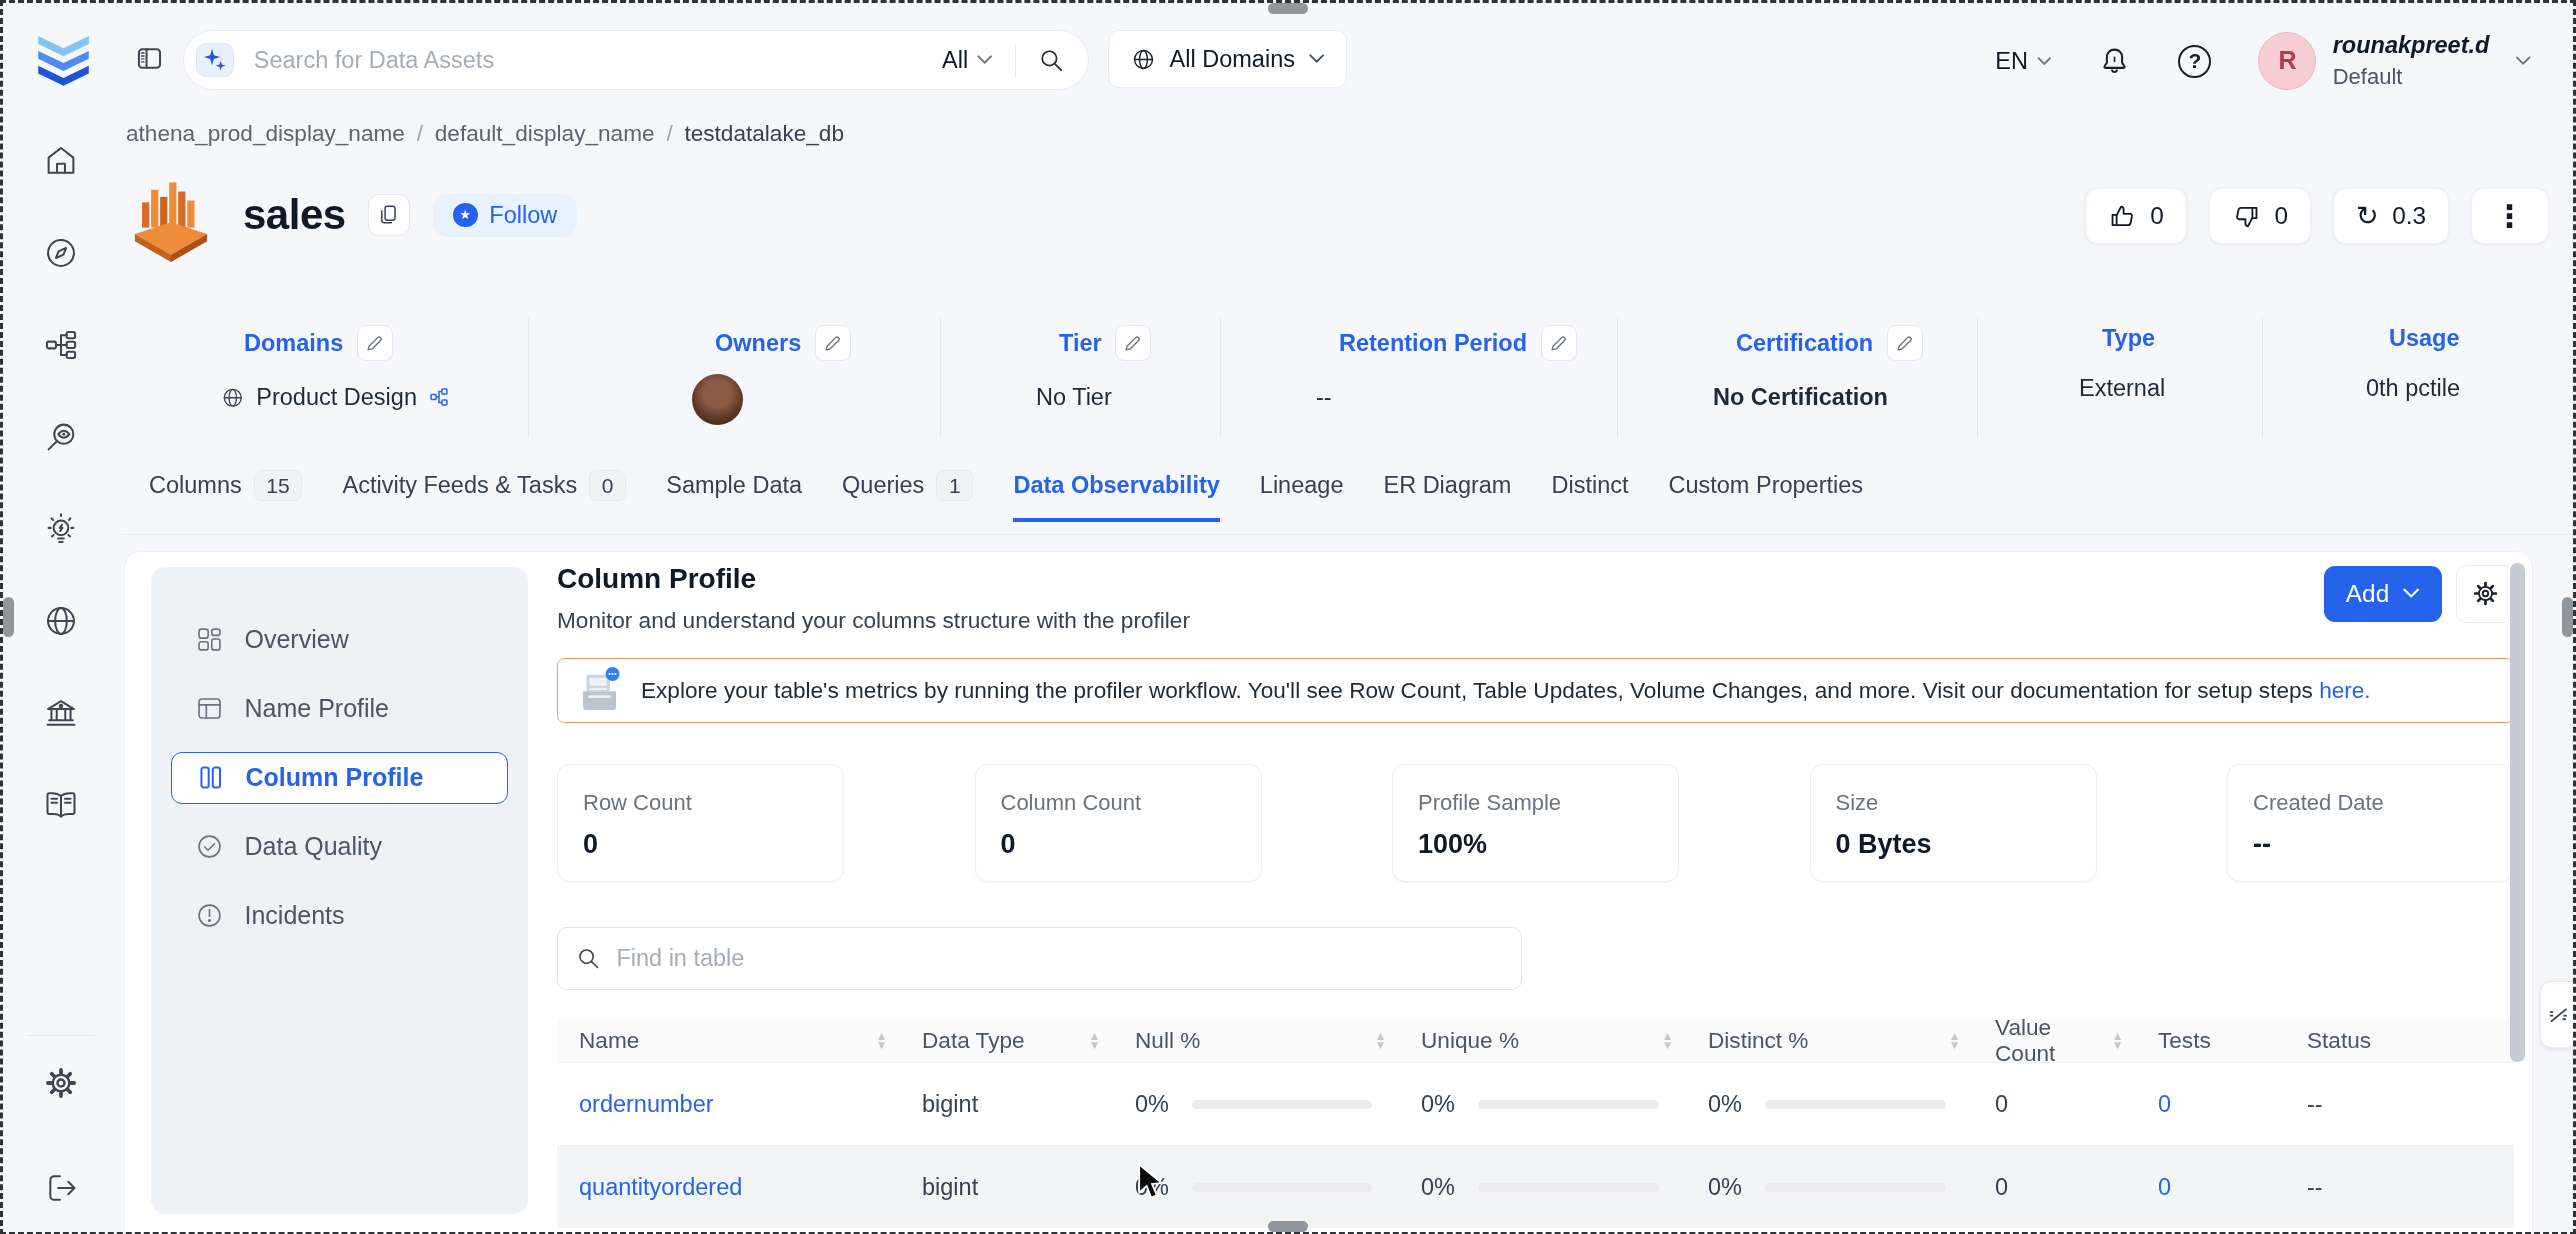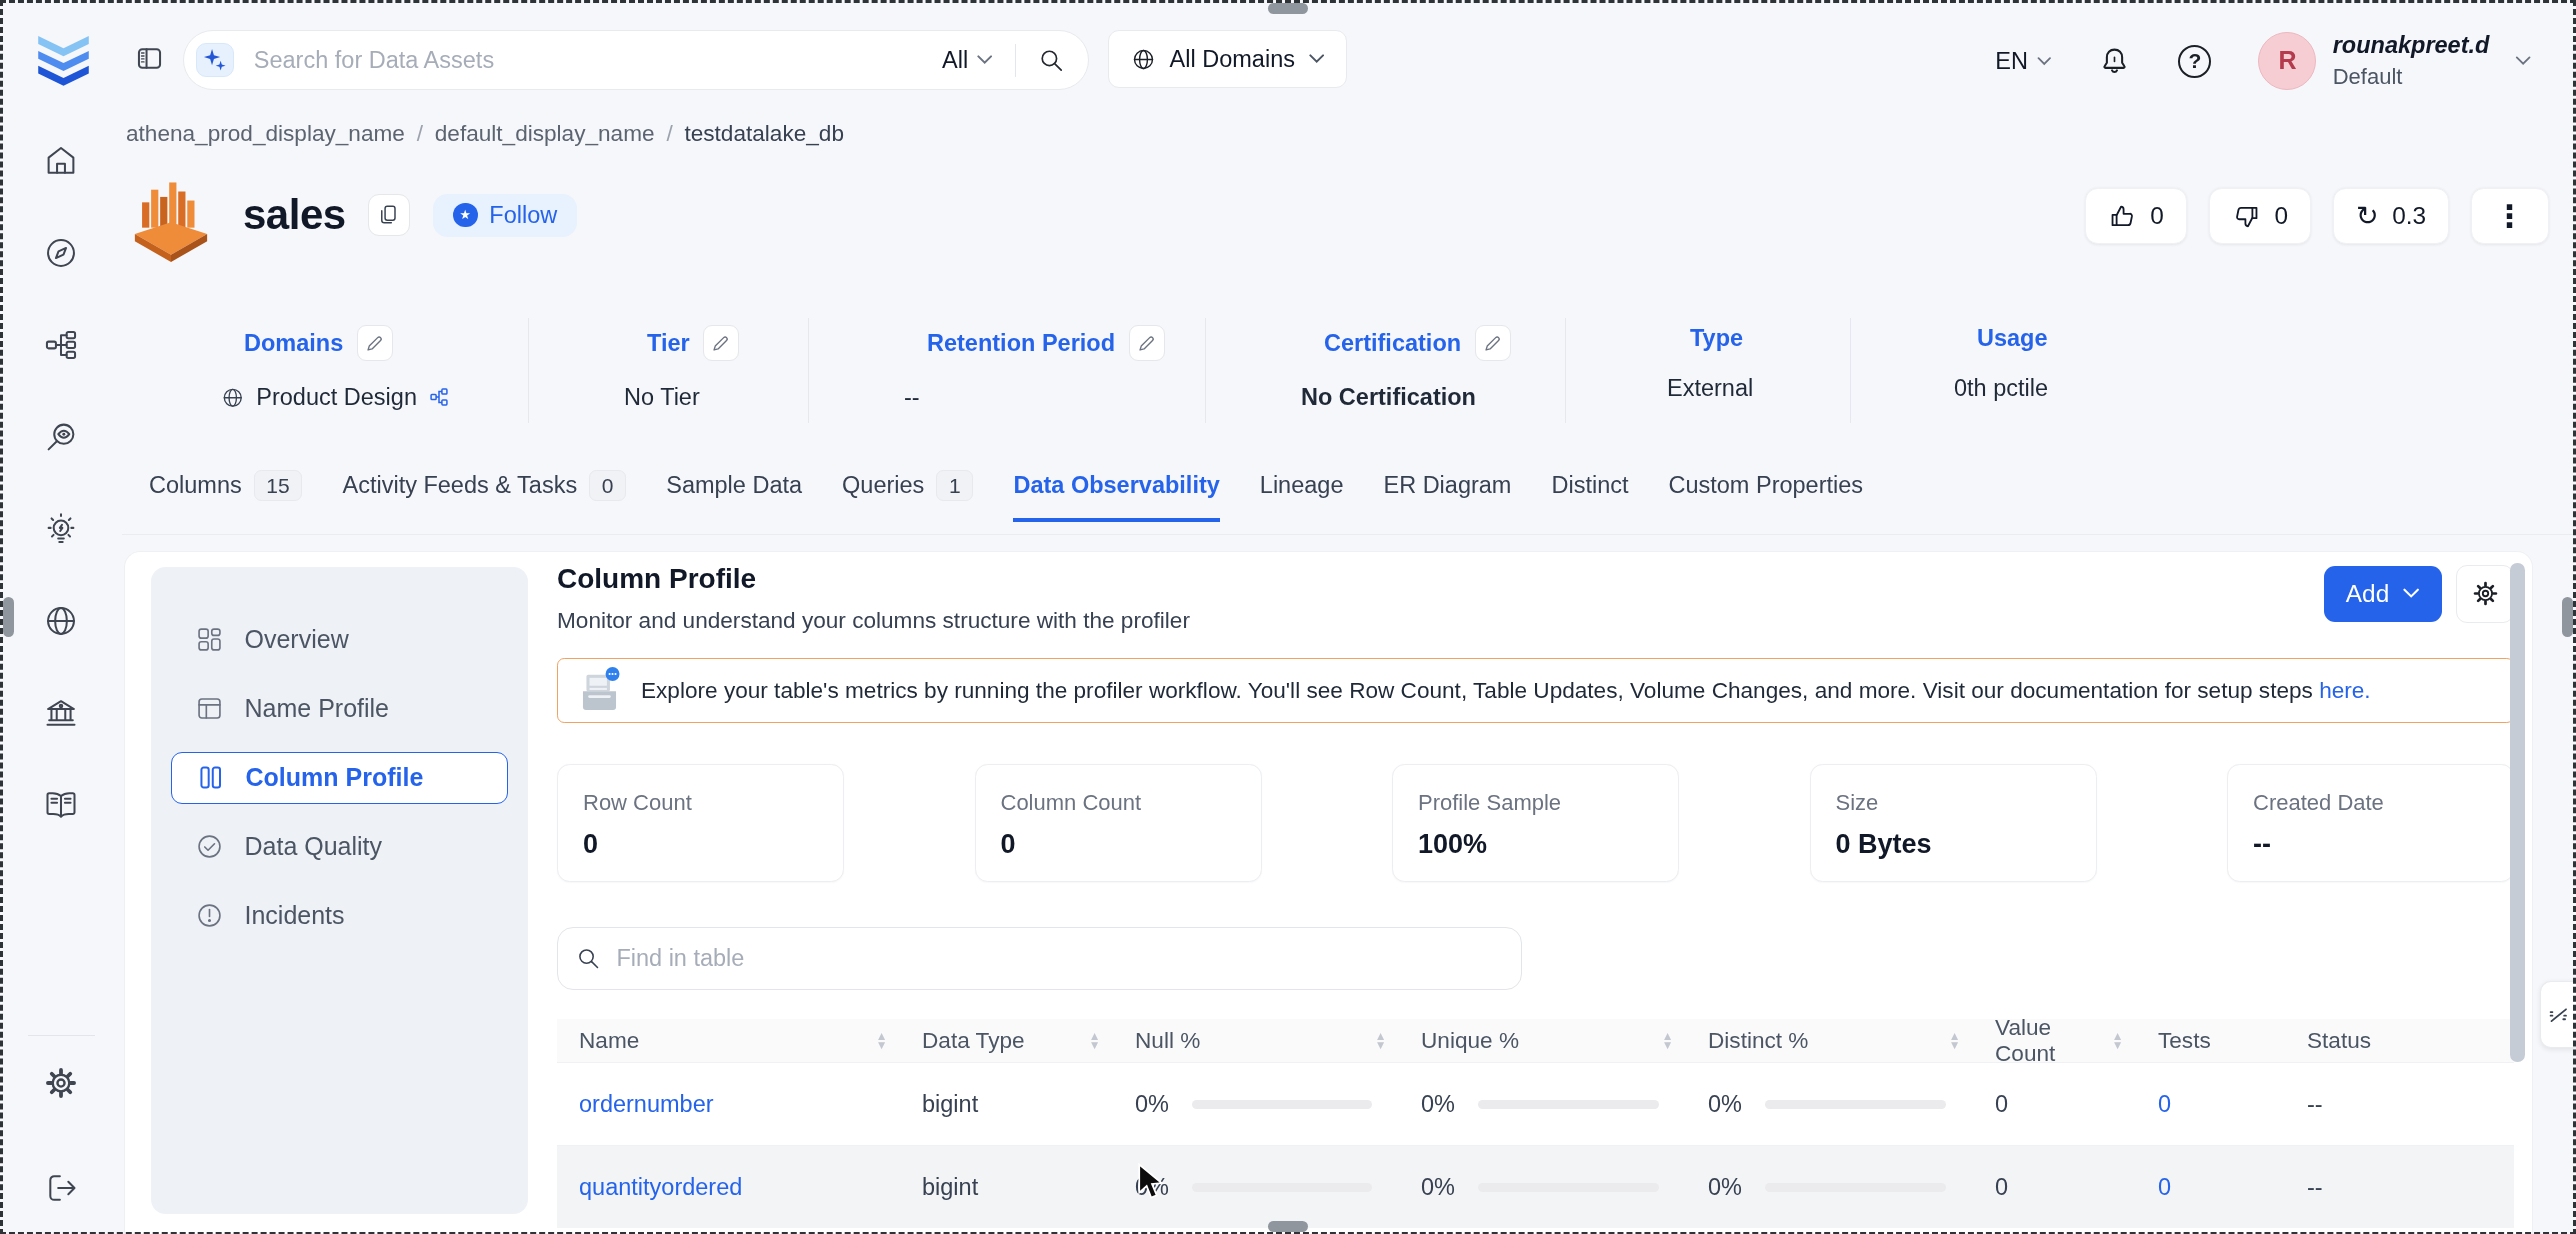--- a/index.html
+++ b/index.html
@@ -127,21 +127,21 @@
   .banner { margin-top:5.4px; height:65px; background:#fff; border:1.8px solid #f0a263; border-radius:7.2px;
     display:flex; align-items:center; gap:18px; padding:0 18px; font-size:22.6px; color:#1f2937; }
   .banner a { color:#2563eb; text-decoration:none; cursor:pointer; }
 
   .stats { margin-top:41px; display:flex; justify-content:space-between; }
   .stat-card { width:287px; height:118px; background:#fff; border:0.9px solid #eceef2; border-radius:12.7px;
     padding:24.4px 25px; box-shadow:0 0.9px 1.8px rgba(16,24,40,.03); }
   .stat-label { font-size:22px; color:#6b7280; }
   .stat-value { margin-top:13.6px; font-size:27px; font-weight:700; color:#111827; }
 
-  .find { margin-top:45px; width:965px; height:63px; background:#fff; border:0.9px solid #e3e5ea; border-radius:16px;
+  .find { margin-top:45px; width:965px; height:63px; background:#fff; border:0.9px solid #e3e5ea; border-radius:10px;
     display:flex; align-items:center; gap:15.4px; padding:0 18px; }
   .find-input { flex:1; border:none; outline:none; background:transparent;
     font:23.5px "Liberation Sans","DejaVu Sans",sans-serif; color:#1f2937; }
   .find-input::placeholder { color:#a6adb8; }
 
   .table { margin-top:29px; }
   .thead { display:flex; align-items:center; height:43px; background:#fafafb; font-size:22.6px; font-weight:500; color:#4b5563; }
   .th,.td { padding:0 12.7px 0 22px; display:flex; align-items:center; }
   .th { justify-content:space-between; cursor:pointer; }
   .col-name{width:343px;} .col-type{width:213px;} .col-null{width:286px;} .col-unique{width:287px;}
@@ -403,20 +403,31 @@
         </svg>
       <span>Product Design</span>
       <svg width="20" height="20" viewBox="0 0 24 24" style="stroke:#2563eb; fill:none; stroke-width:1.8;">
           <rect x="2.5" y="9" width="6" height="6" rx="1"></rect>
           <rect x="15.5" y="2.5" width="6" height="6" rx="1"></rect>
           <rect x="15.5" y="15.5" width="6" height="6" rx="1"></rect>
           <path d="M8.5 12 H12 M12 12 V5.5 H15.5 M12 12 V18.5 H15.5"></path>
         </svg>
     </div>
   </div>
+  <div class="meta-sec s-owners">
+    <div class="meta-label">
+      <span>Owners</span>
+      <span class="edit-btn">
+        <svg class="ic" width="20" height="20" viewBox="0 0 26 26" style="stroke:#6b7280;">
+            <path d="M4 22 L5.5 17 L16.5 6 a2.6 2.6 0 0 1 3.7 3.7 L9.2 20.7 L4 22 Z"></path>
+          </svg>
+      </span>
+    </div>
+    <div class="owner-avatar"></div>
+  </div>
   <div class="meta-sec s-tier">
     <div class="meta-label">
       <span>Tier</span>
       <span class="edit-btn">
         <svg class="ic" width="20" height="20" viewBox="0 0 26 26" style="stroke:#6b7280;">
             <path d="M4 22 L5.5 17 L16.5 6 a2.6 2.6 0 0 1 3.7 3.7 L9.2 20.7 L4 22 Z"></path>
           </svg>
       </span>
     </div>
     <div class="meta-value">

